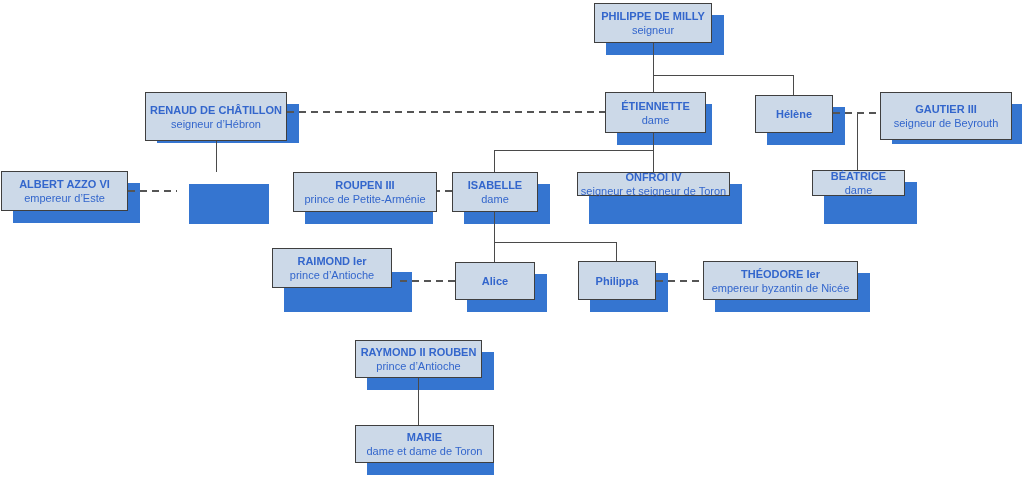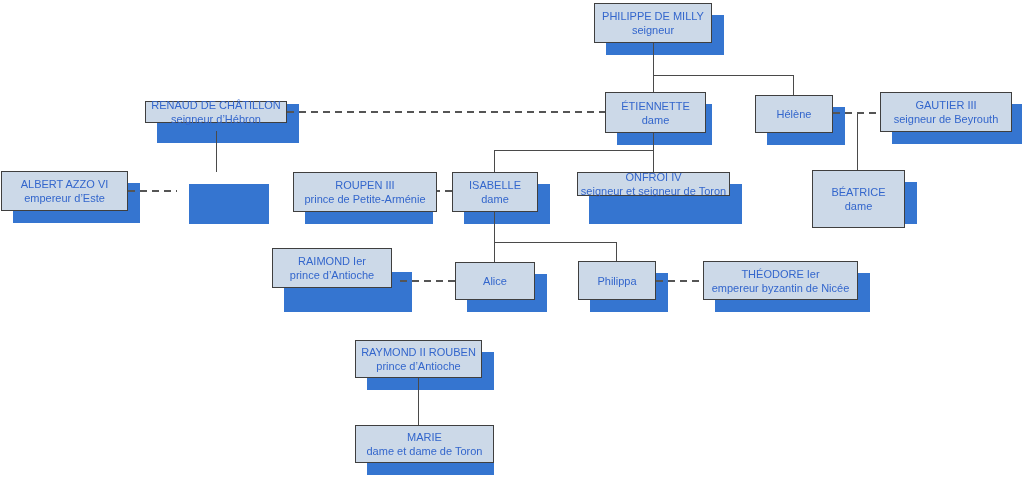--- a/index.html
+++ b/index.html
@@ -20,21 +20,21 @@
     display: flex;
     flex-direction: column;
     align-items: center;
     justify-content: center;
     text-align: center;
     font-size: 11px;
     line-height: 14px;
     z-index: 2;
     cursor: pointer;
   }
-  .node .name { white-space: nowrap; }
+  .node .name { white-space: nowrap; font-weight: bold; }
   .node .title { white-space: nowrap; }
   .shadow {
     position: absolute;
     background: var(--shadow-color, #3575d0);
     z-index: 0;
   }
   .vline, .hline {
     position: absolute;
     background: var(--line-color, #4a4a4a);
     z-index: 1;
@@ -89,35 +89,35 @@
   <div class="dash" style="left:128px;top:190px;width:49px"></div>
   <div class="dash" style="left:421px;top:190px;width:31px"></div>
   <div class="dash" style="left:400px;top:280px;width:55px"></div>
   <div class="dash" style="left:656px;top:280px;width:47px"></div>
 
   <div class="node" style="left:594px;top:3px;width:118px;height:40px">
     <div class="name">PHILIPPE DE MILLY</div>
     <div class="title">seigneur</div>
   </div>
 
-  <div class="node" style="left:145px;top:101px;width:142px;height:22px">
+  <div class="node" style="left:145px;top:92px;width:142px;height:49px">
     <div class="name">RENAUD DE CHÂTILLON</div>
     <div class="title">seigneur d’Hébron</div>
   </div>
 
   <div class="node" style="left:605px;top:92px;width:101px;height:41px">
     <div class="name">ÉTIENNETTE</div>
     <div class="title">dame</div>
   </div>
 
   <div class="node" style="left:755px;top:95px;width:78px;height:38px">
     <div class="name">Hélène</div>
   </div>
 
-  <div class="node" style="left:880px;top:92px;width:132px;height:40px">
+  <div class="node" style="left:880px;top:92px;width:132px;height:48px">
     <div class="name">GAUTIER III</div>
     <div class="title">seigneur de Beyrouth</div>
   </div>
 
   <div class="node" style="left:1px;top:171px;width:127px;height:40px">
     <div class="name">ALBERT AZZO VI</div>
     <div class="title">empereur d’Este</div>
   </div>
 
 
@@ -129,21 +129,21 @@
   <div class="node" style="left:452px;top:172px;width:86px;height:40px">
     <div class="name">ISABELLE</div>
     <div class="title">dame</div>
   </div>
 
   <div class="node" style="left:577px;top:172px;width:153px;height:24px">
     <div class="name">ONFROI IV</div>
     <div class="title">seigneur et seigneur de Toron</div>
   </div>
 
-  <div class="node" style="left:812px;top:170px;width:93px;height:58px">
+  <div class="node" style="left:812px;top:170px;width:93px;height:26px">
     <div class="name">BÉATRICE</div>
     <div class="title">dame</div>
   </div>
 
   <div class="node" style="left:272px;top:248px;width:120px;height:40px">
     <div class="name">RAIMOND Ier</div>
     <div class="title">prince d’Antioche</div>
   </div>
 
   <div class="node" style="left:455px;top:262px;width:80px;height:38px">

